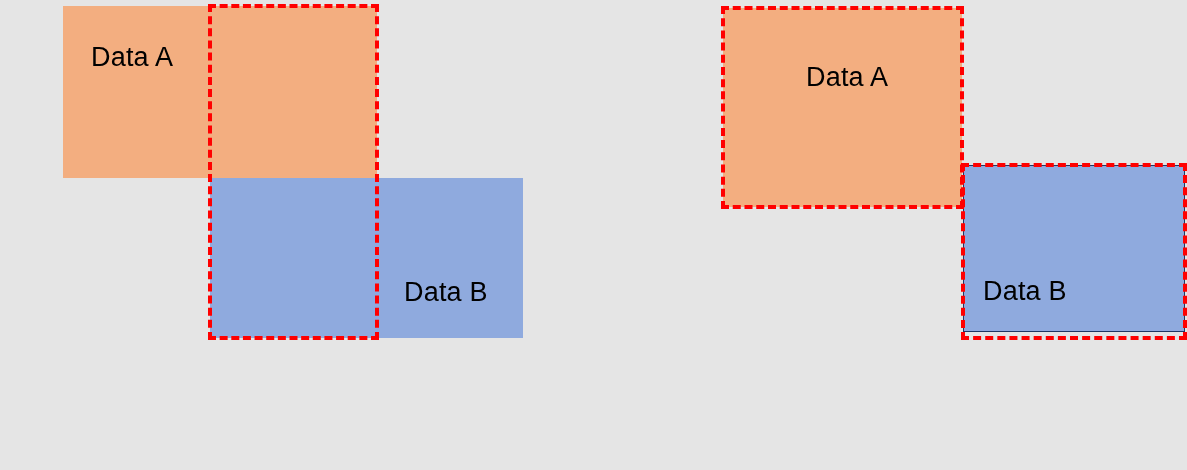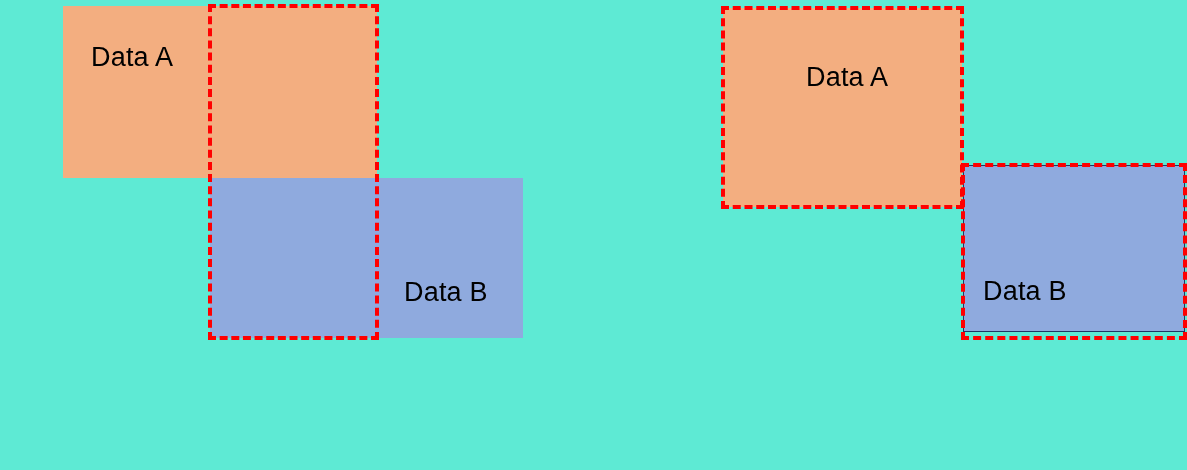--- a/index.html
+++ b/index.html
@@ -67,21 +67,21 @@
   #right-box-a   { left: 723px; top: 8px;   width: 239px; height: 199px; }
   #right-box-b   { left: 963px; top: 165px; width: 222px; height: 167px; }
   #right-out-a   { left: 721px; top: 6px;   width: 243px; height: 203px; }
   #right-out-b   { left: 961px; top: 163px; width: 226px; height: 177px; }
   #right-label-a { left: 806px; top: 64px; }
   #right-label-b { left: 983px; top: 278px; }
 </style>
 </head>
 <body>
 
-<div id="canvas" style="background: #5eead4;">
+<div id="canvas" style="background: #e5e5e5;">
 
   <div class="diagram">
 
     <div class="box box-a" id="left-box-a" style="left: 63px; top: 6px; width: 314px; height: 172px; background: rgb(243, 174, 128);"></div>
 
     <div class="box box-b" id="left-box-b" style="left: 210px; top: 178px; width: 313px; height: 160px; background: rgb(143, 170, 222);"></div>
 
     <div class="dashed-outline" id="left-overlap" style="left: 208px; top: 4px; width: 171px; height: 336px; border-color: rgb(255, 0, 0);"></div>
 
     <div class="box-label" id="left-label-a">Data A</div>

